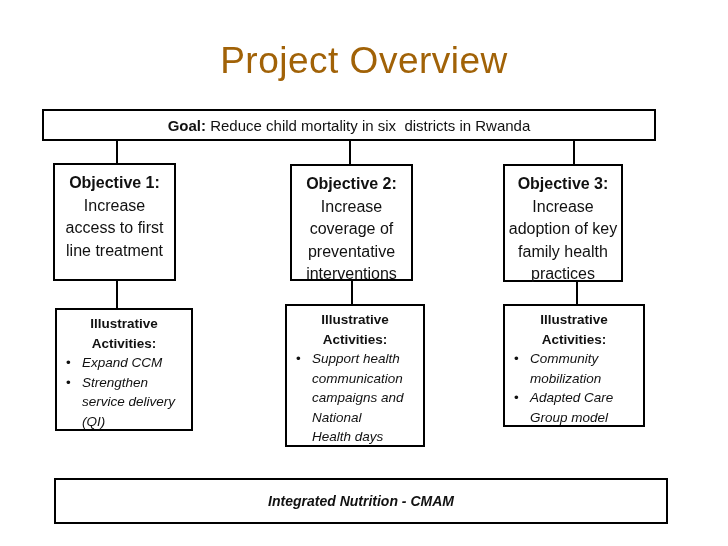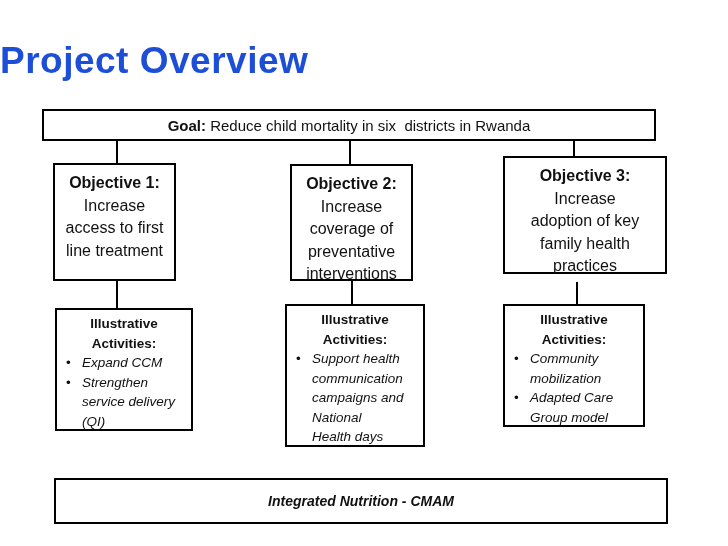--- a/index.html
+++ b/index.html
@@ -15,23 +15,24 @@
     font-family: "Liberation Sans", sans-serif;
     color: #111111;
     overflow: hidden;
   }
   .title {
     position: absolute;
     top: 40px;
     left: 0;
     width: 100%;
     margin: 0;
+    text-align: center;
     font-size: 37px;
-    font-weight: 700;
-    color: #1d4ed8;
+    font-weight: 400;
+    color: #a16207;
     letter-spacing: 0.5px;
   }
   .box {
     position: absolute;
     box-sizing: border-box;
     border: 2px solid #000000;
     background: #ffffff;
   }
   .goal-box {
     left: 42px;
@@ -92,21 +93,21 @@
     display: flex;
     align-items: center;
     justify-content: center;
     font-size: 14px;
     font-weight: 700;
     font-style: italic;
   }
   
   .obj1 { left: 53px;  top: 163px; width: 123px; height: 118px; }
   .obj2 { left: 290px; top: 164px; width: 123px; height: 117px; }
-  .obj3 { left: 503px; top: 156px; width: 164px; height: 118px; }
+  .obj3 { left: 503px; top: 164px; width: 120px; height: 118px; }
   
   .act1 { left: 55px;  top: 308px; width: 138px; height: 123px; }
   .act2 { left: 285px; top: 304px; width: 140px; height: 143px; }
   .act3 { left: 503px; top: 304px; width: 142px; height: 123px; }
   
   .c-goal-1 { left: 116px; top: 139px; height: 24px; }
   .c-goal-2 { left: 349px; top: 139px; height: 25px; }
   .c-goal-3 { left: 573px; top: 139px; height: 25px; }
   .c-obj-1  { left: 116px; top: 281px; height: 27px; }
   .c-obj-2  { left: 351px; top: 281px; height: 23px; }

